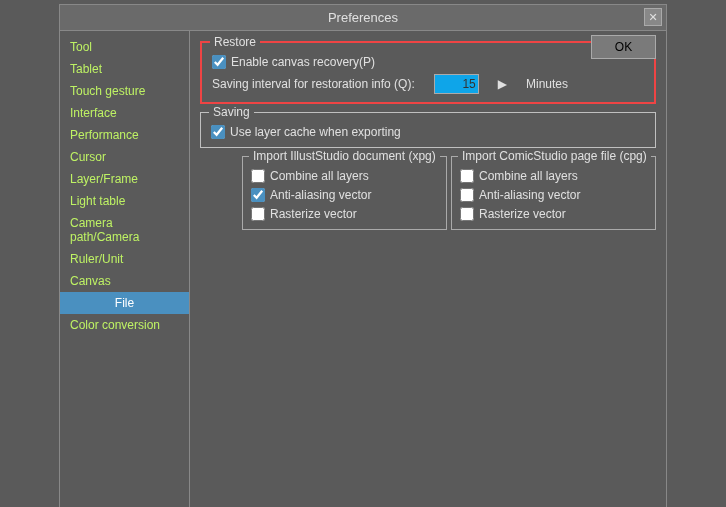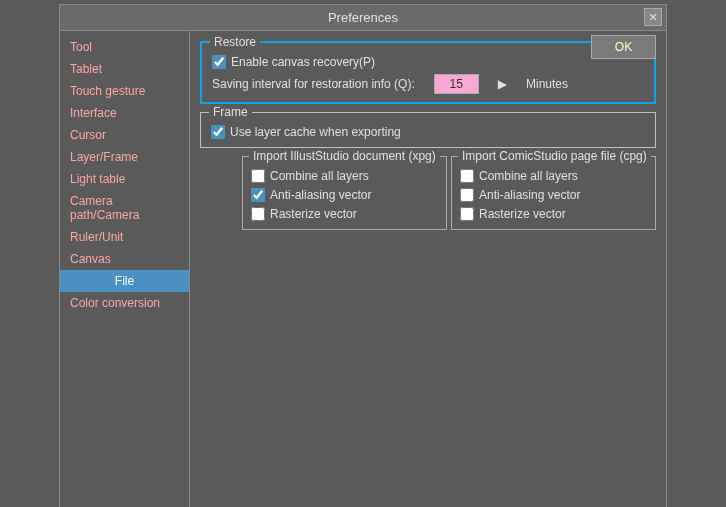--- a/index.html
+++ b/index.html
@@ -56,21 +56,21 @@
     }
     .sidebar {
       width: 130px;
       background: #5a5a5a;
       border-right: 1px solid #888;
       padding: 5px 0;
     }
     .sidebar-item {
       padding: 4px 10px;
       cursor: pointer;
-      color: #fca5a5;
+      color: #bef264;
       font-size: 12px;
     }
     .sidebar-item.active {
       background: #4a90c0;
       color: #fff;
       text-align: center;
     }
     .main-content {
       flex: 1;
       padding: 10px;
@@ -84,34 +84,34 @@
       top: 30px;
       display: flex;
       flex-direction: column;
       gap: 5px;
     }
     .btn {
       width: 65px;
       height: 24px;
       background: #7a7a7a;
       border: 1px solid #aaa;
-      color: #fef9c3;
+      color: #000000;
       cursor: pointer;
       font-size: 12px;
       text-align: center;
     }
 
     .section-box {
       border: 1px solid #c0c0c0;
       position: relative;
       padding: 12px 10px 8px 10px;
       background: transparent;
     }
     .section-box.highlight {
-      border: 2px solid #0ea5e9;
+      border: 2px solid #ef4444;
     }
     .section-label {
       position: absolute;
       top: -8px;
       left: 8px;
       background: #5a5a5a;
       padding: 0 4px;
       font-size: 12px;
       color: #e0e0e0;
     }
@@ -124,25 +124,25 @@
     .row:last-child { margin-bottom: 0; }
     input[type="checkbox"] {
       width: 14px;
       height: 14px;
       cursor: pointer;
       accent-color: #4a90c0;
     }
     .number-input {
       width: 45px;
       height: 20px;
-      background: #f9a8d4;
+      background: #0ea5e9;
       border: 1px solid #aaa;
       color: #333;
       font-size: 12px;
-      text-align: center;
+      text-align: right;
       padding: 0 2px;
     }
     .arrow-right {
       color: #e0e0e0;
       font-size: 12px;
     }
     .import-row {
       display: flex;
       gap: 4px;
       padding-left: 42px;
@@ -179,20 +179,21 @@
     <div class="close-btn">✕</div>
   </div>
 
   <div class="dialog-body">
     <div class="sidebar">
 
     <div class="sidebar-item">Tool</div>
         <div class="sidebar-item">Tablet</div>
         <div class="sidebar-item">Touch gesture</div>
         <div class="sidebar-item">Interface</div>
+        <div class="sidebar-item">Performance</div>
         <div class="sidebar-item">Cursor</div>
         <div class="sidebar-item">Layer/Frame</div>
         <div class="sidebar-item">Light table</div>
         <div class="sidebar-item">Camera path/Camera</div>
         <div class="sidebar-item">Ruler/Unit</div>
         <div class="sidebar-item">Canvas</div>
         <div class="sidebar-item active">File</div>
         <div class="sidebar-item">Color conversion</div>
       </div>
 
@@ -206,21 +207,21 @@
         </div>
         <div class="row">
           <span>Saving interval for restoration info (Q):</span>
           <input type="text" class="number-input" value="15" style="">
           <span class="arrow-right">▶</span>
           <span>Minutes</span>
         </div>
       </div>
 
       <div class="section-box">
-        <span class="section-label">Frame</span>
+        <span class="section-label">Saving</span>
         <div class="checkbox-row">
           <input type="checkbox" id="useLayerCache" checked="" style="">
           <label for="useLayerCache">Use layer cache when exporting</label>
         </div>
       </div>
 
       <div class="import-row">
 
         <div class="import-section">
           <span class="import-label">Import IllustStudio document (xpg)</span>

